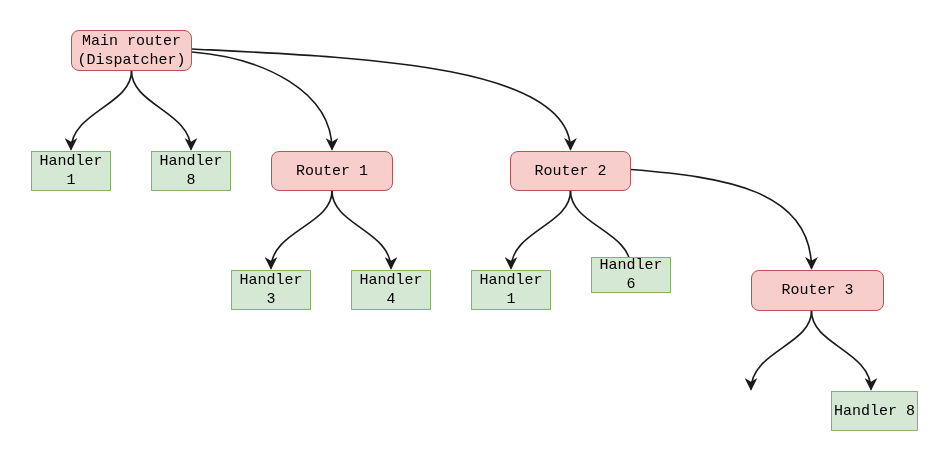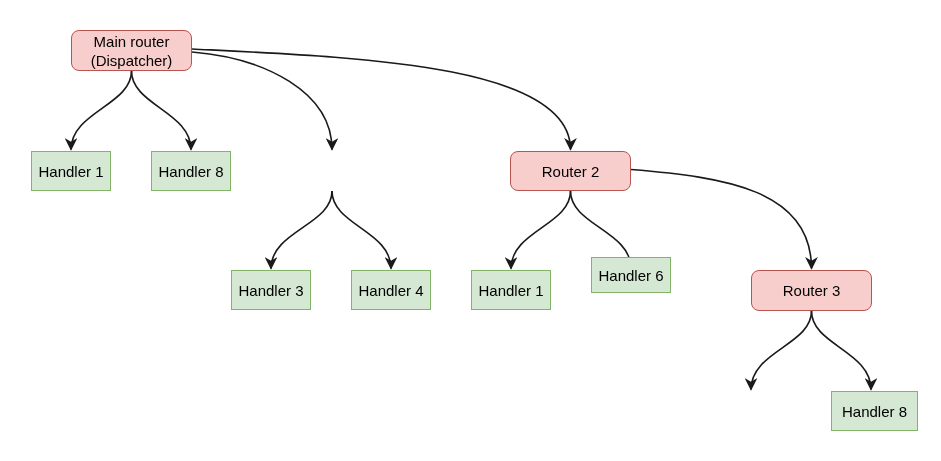--- a/index.html
+++ b/index.html
@@ -5,21 +5,21 @@
   html, body {
     margin: 0;
     padding: 0;
     background: #ffffff;
   }
   .diagram {
     position: relative;
     width: 941px;
     height: 461px;
     background: #ffffff;
-    font-family: Liberation Sans, sans-serif;
+    font-family: Liberation Mono, monospace;
     overflow: hidden;
   }
   .edge-layer {
     position: absolute;
     left: 0;
     top: 0;
     width: 941px;
     height: 461px;
   }
   .edge {
@@ -86,20 +86,23 @@
   </div>
 
   <div class="node handler" style="left:31px; top:151px; width:80px; height:40px;">
     <span class="label">Handler 1</span>
   </div>
 
   <div class="node handler" style="left:151px; top:151px; width:80px; height:40px;">
     <span class="label">Handler 8</span>
   </div>
 
+  <div class="node router" style="left:271px; top:151px; width:122px; height:40px;">
+    <span class="label">Router 1</span>
+  </div>
 
   <div class="node router" style="left:510px; top:151px; width:121px; height:40px;">
     <span class="label">Router 2</span>
   </div>
 
   <div class="node handler" style="left:231px; top:270px; width:80px; height:40px;">
     <span class="label">Handler 3</span>
   </div>
 
   <div class="node handler" style="left:351px; top:270px; width:80px; height:40px;">
@@ -107,21 +110,21 @@
   </div>
 
   <div class="node handler" style="left:471px; top:270px; width:80px; height:40px;">
     <span class="label">Handler 1</span>
   </div>
 
   <div class="node handler" style="left:591px; top:257px; width:80px; height:36px;">
     <span class="label">Handler 6</span>
   </div>
 
-  <div class="node router" style="left:751px; top:270px; width:121px; height:41px;">
+  <div class="node router" style="left:751px; top:270px; width:133px; height:41px;">
     <span class="label">Router 3</span>
   </div>
 
 
   <div class="node handler" style="left:831px; top:391px; width:87px; height:40px;">
     <span class="label">Handler 8</span>
   </div>
 
 </div>
 

